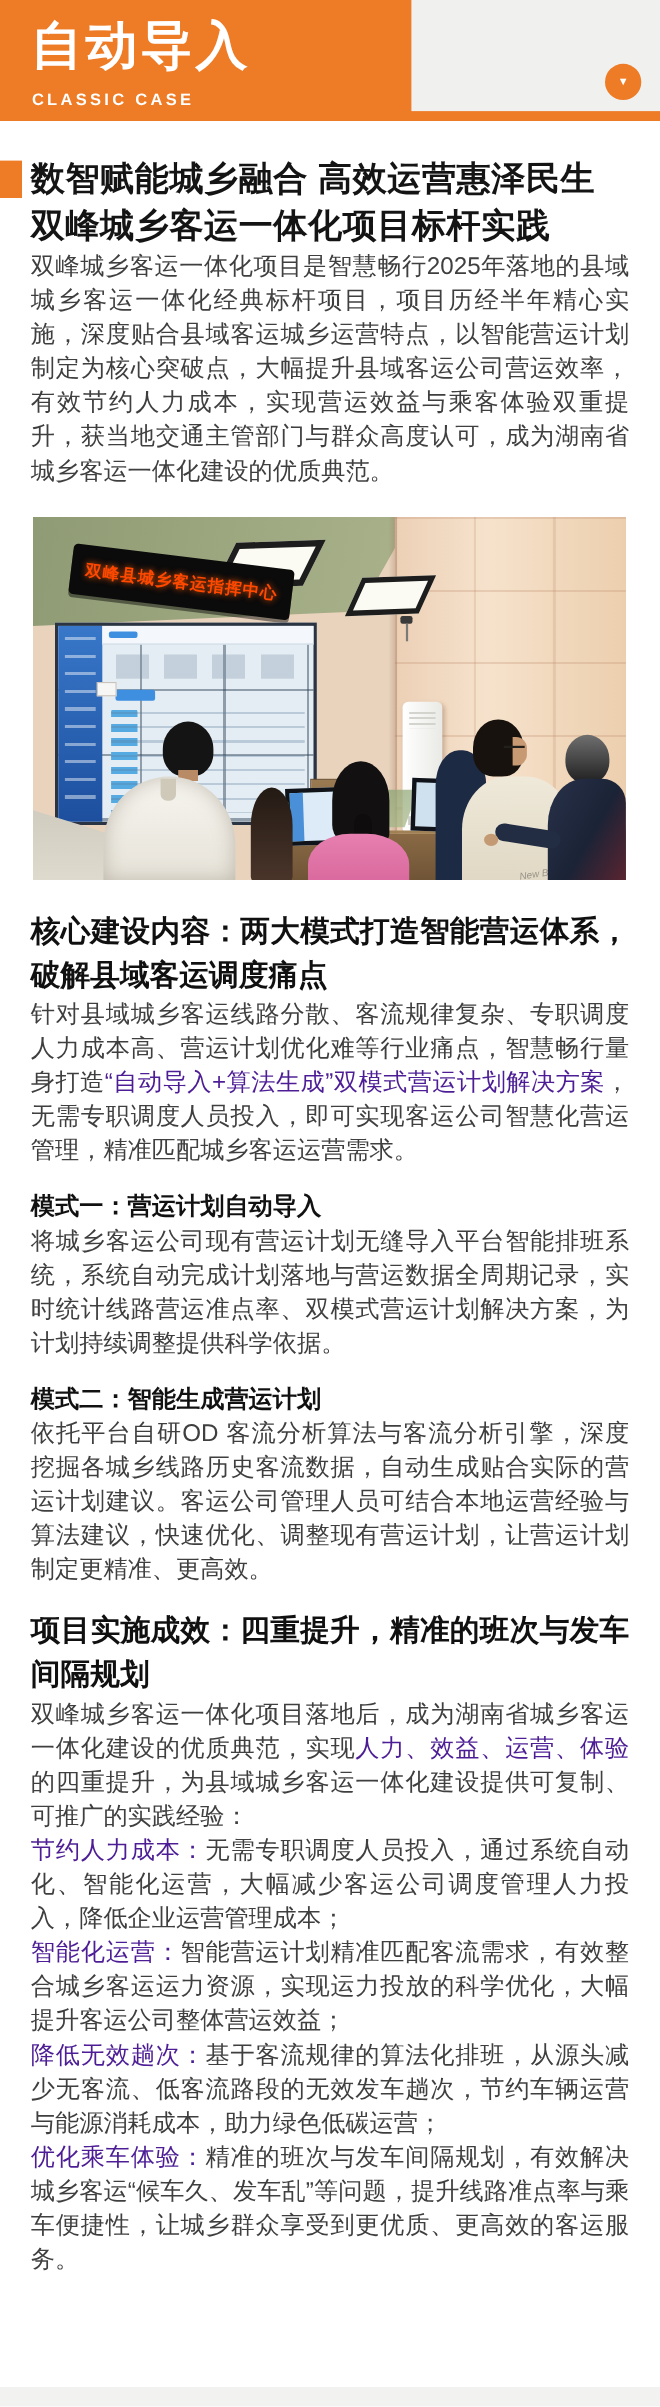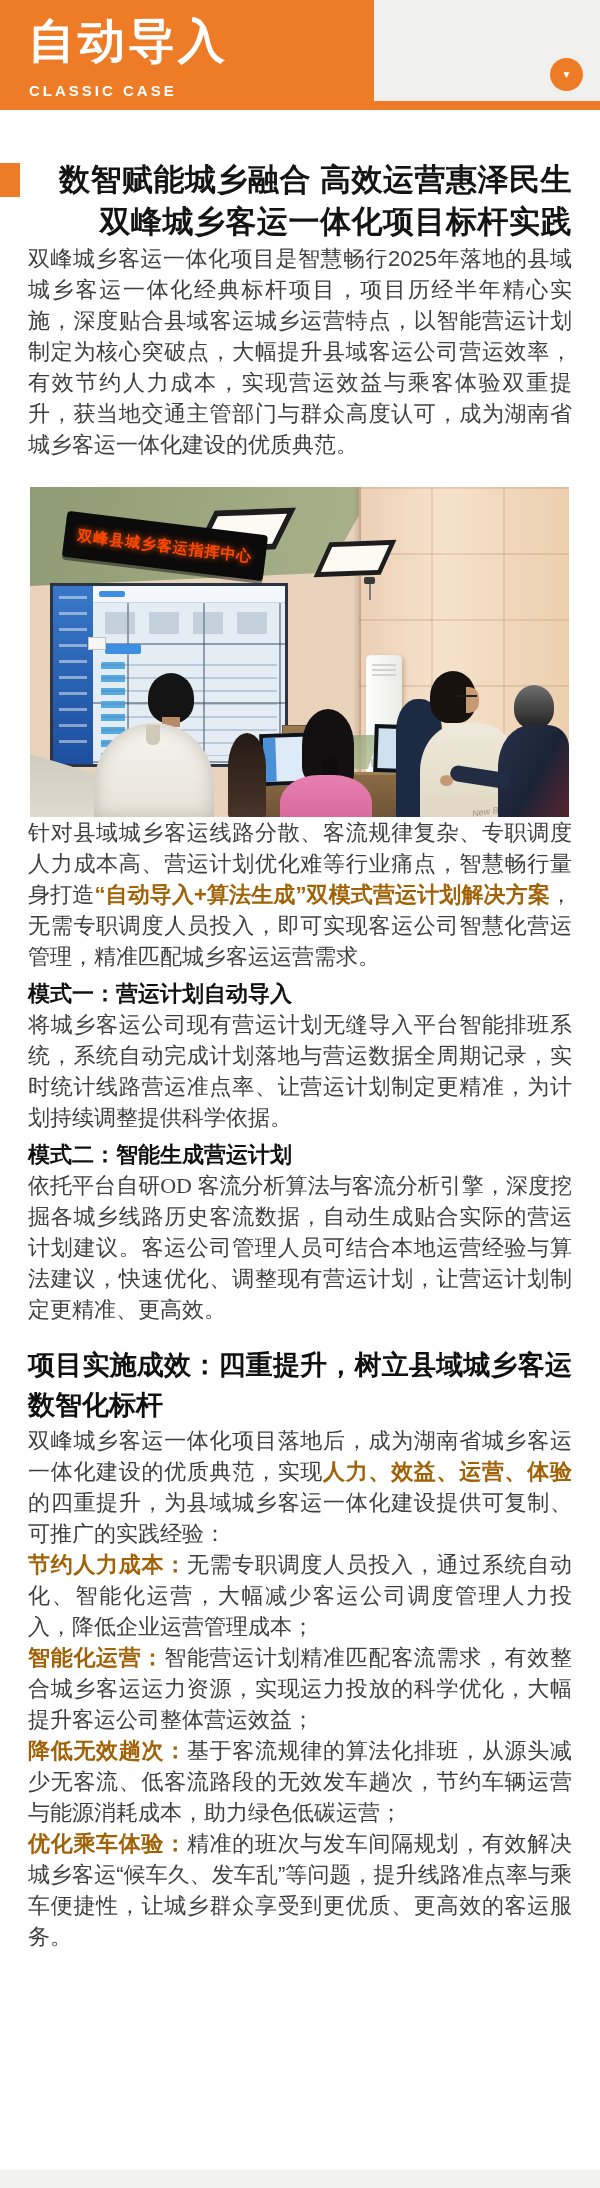--- a/index.html
+++ b/index.html
@@ -9,30 +9,30 @@
   
   .hdr{position:relative;height:110px;background:#EE7C27;}
   .hdr-title{position:absolute;left:28px;top:14px;font-size:47px;line-height:54px;font-weight:700;color:#fff;letter-spacing:3px;}
   .hdr-sub{position:absolute;left:29px;top:82px;font-size:15px;font-weight:700;color:#fff;letter-spacing:3px;}
   .hdr-panel{position:absolute;right:0;top:0;width:226px;height:101px;background:#F0F0EE;}
   .hdr-toggle{position:absolute;right:17px;top:58px;width:33px;height:33px;border:none;border-radius:50%;background:#EE7C27;color:#fff;cursor:pointer;display:flex;align-items:center;justify-content:center;padding:0;}
   .hdr-toggle span{font-size:10px;line-height:10px;color:#fff;}
 
   
   main{padding:0 28px;}
-  .title-block{position:relative;margin-top:49px;text-align:right;}
+  .title-block{position:relative;margin-top:32px;}
   .accent{position:absolute;left:-28px;top:4px;width:20px;height:34px;background:#EE7C27;}
   .t-line{font-size:31px;line-height:42px;font-weight:700;color:#141414;letter-spacing:0.5px;}
   p.body{margin:0;font-size:22px;line-height:31px;color:#3f3f3f;text-align:justify;}
   .intro{margin-top:23px;}
   h2{margin:26px 0 0 0;font-size:27px;line-height:40px;font-weight:700;color:#101010;text-align:justify;}
   .p-after-h2{margin-top:10px;}
-  .mode{margin-top:6px;font-family:Liberation Serif, serif;}
+  .mode{margin-top:20px;}
   .mode-title{font-size:22px;line-height:31px;font-weight:700;color:#111;}
-  .ib{font-weight:700;color:#a16207;}
+  .ib{font-weight:400;color:#4c1d95;}
   .benefit{margin-top:14px;}
   .s2intro{margin-top:12px;}
   .h2-2{margin-top:20px;}
 
   
   .photo{position:relative;width:539px;height:330px;margin:27px 0 0 2px;background:#e9d3bd;overflow:hidden;}
   .photo div{position:absolute;}
   .ph-ceiling{left:0;top:0;width:100%;height:100%;background:linear-gradient(100deg,#8f9b74,#a7b089 55%,#bcc2a0);clip-path:polygon(0 0,64% 0,55% 26%,0 30%);}
   .ph-wall-right{left:61%;top:0;right:0;bottom:0;background:
     repeating-linear-gradient(180deg,rgba(190,140,110,.28) 0 2px,transparent 2px 66px),
@@ -168,34 +168,35 @@
       <div class="ph-man3-glasses"></div>
       <div class="ph-man3-body">
         <div class="ph-brand">New Balance</div>
       </div>
       <div class="ph-man4-head"></div>
       <div class="ph-man4-body"></div>
       <div class="ph-man4-arm"></div>
       <div class="ph-man4-hand"></div>
     </div>
 
+    <h2>核心建设内容：两大模式打造智能营运体系，破解县域客运调度痛点</h2>
 
     <p class="body p-after-h2"><span>针对县域城乡客运线路分散、客流规律复杂、专职调度人力成本高、营运计划优化难等行业痛点，智慧畅行量身打造</span><b class="ib">“自动导入+算法生成”双模式营运计划解决方案</b><span>，无需专职调度人员投入，即可实现客运公司智慧化营运管理，精准匹配城乡客运运营需求。</span></p>
 
     <div class="mode">
       <div class="mode-title">模式一：营运计划自动导入</div>
-      <p class="body">将城乡客运公司现有营运计划无缝导入平台智能排班系统，系统自动完成计划落地与营运数据全周期记录，实时统计线路营运准点率、让营运计划制定更精准，为计划持续调整提供科学依据。</p>
+      <p class="body">将城乡客运公司现有营运计划无缝导入平台智能排班系统，系统自动完成计划落地与营运数据全周期记录，实时统计线路营运准点率、双模式营运计划解决方案，为计划持续调整提供科学依据。</p>
     </div>
 
     <div class="mode">
       <div class="mode-title">模式二：智能生成营运计划</div>
       <p class="body">依托平台自研OD 客流分析算法与客流分析引擎，深度挖掘各城乡线路历史客流数据，自动生成贴合实际的营运计划建议。客运公司管理人员可结合本地运营经验与算法建议，快速优化、调整现有营运计划，让营运计划制定更精准、更高效。</p>
     </div>
 
-    <h2 class="h2-2">项目实施成效：四重提升，树立县域城乡客运数智化标杆</h2>
+    <h2 class="h2-2">项目实施成效：四重提升，精准的班次与发车间隔规划</h2>
 
     <p class="body s2intro"><span>双峰城乡客运一体化项目落地后，成为湖南省城乡客运一体化建设的优质典范，实现</span><b class="ib">人力、效益、运营、体验</b><span>的四重提升，为县域城乡客运一体化建设提供可复制、可推广的实践经验：</span></p>
 
     <p class="body benefit"><b class="ib">节约人力成本：</b><span>无需专职调度人员投入，通过系统自动化、智能化运营，大幅减少客运公司调度管理人力投入，降低企业运营管理成本；</span></p>
 
     <p class="body benefit"><b class="ib">智能化运营：</b><span>智能营运计划精准匹配客流需求，有效整合城乡客运运力资源，实现运力投放的科学优化，大幅提升客运公司整体营运效益；</span></p>
 
     <p class="body benefit"><b class="ib">降低无效趟次：</b><span>基于客流规律的算法化排班，从源头减少无客流、低客流路段的无效发车趟次，节约车辆运营与能源消耗成本，助力绿色低碳运营；</span></p>
 
     <p class="body benefit"><b class="ib">优化乘车体验：</b><span>精准的班次与发车间隔规划，有效解决城乡客运“候车久、发车乱”等问题，提升线路准点率与乘车便捷性，让城乡群众享受到更优质、更高效的客运服务。</span></p>

